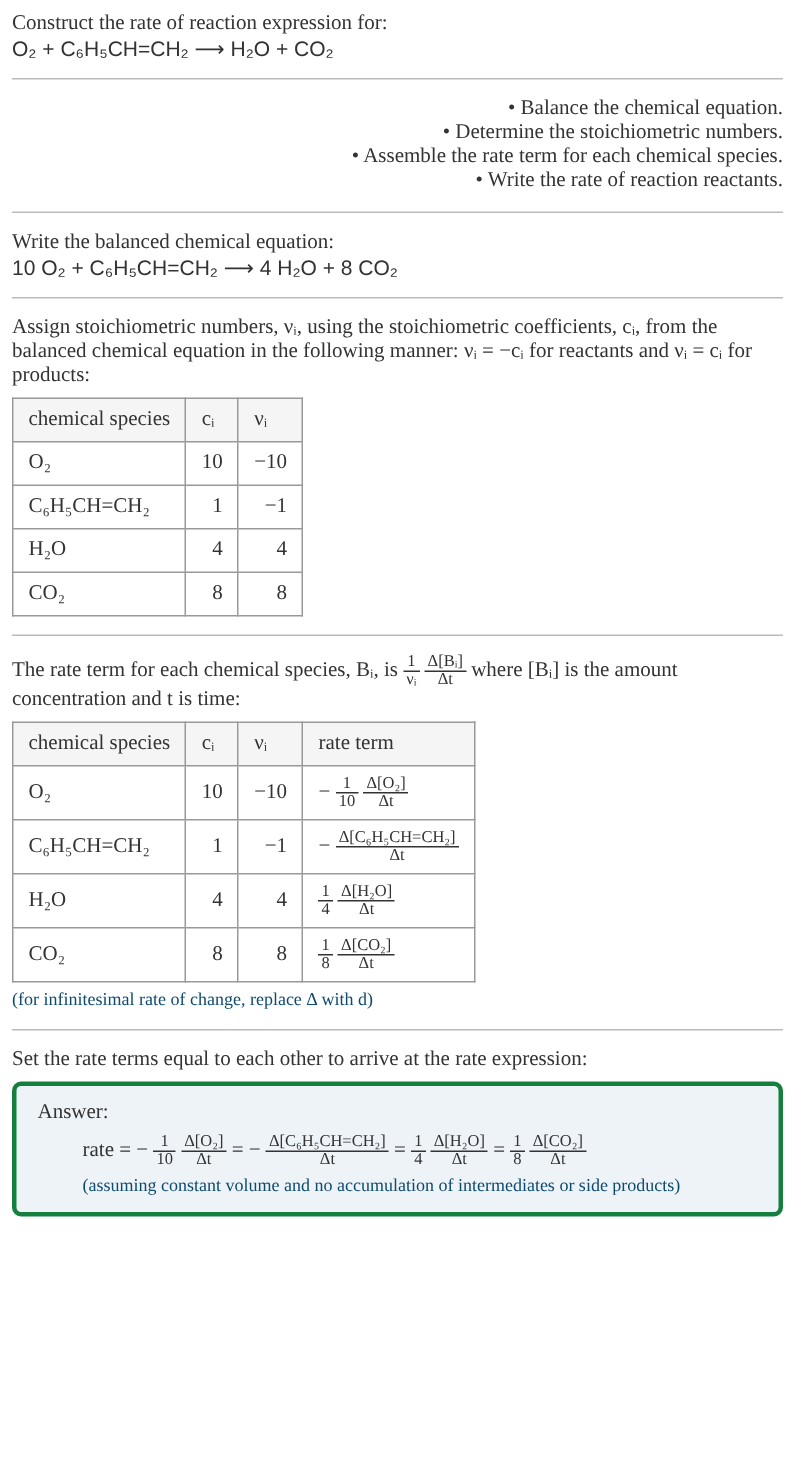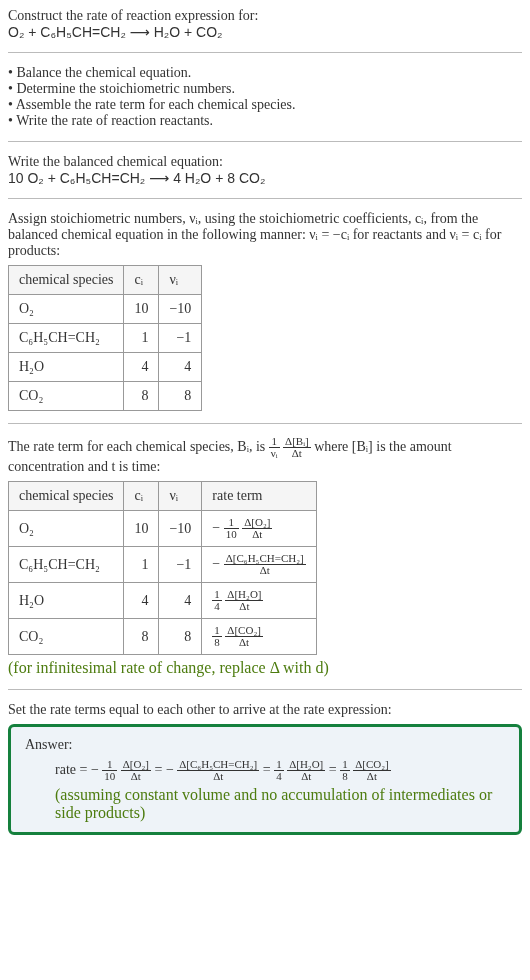--- a/index.html
+++ b/index.html
@@ -45,22 +45,22 @@
       background: #eef3f8;
       border: 3px solid #15803d;
       border-radius: 6px;
       padding: 10px 14px;
       margin-top: 6px;
     }
     .answer-label {
       margin-bottom: 6px;
     }
     .note {
-      color: #4d7c0f;
-      font-size: 16px;
+      color: #0c4a6e;
+      font-size: 12px;
       margin-top: 4px;
     }
     .frac {
       display: inline-block;
       text-align: center;
       vertical-align: middle;
       line-height: 1;
       font-size: 11px;
     }
     .frac .num {
@@ -70,20 +70,21 @@
     }
     .frac .den {
       display: block;
       padding: 0 2px;
     }
     .rate-cell {
       white-space: nowrap;
     }
     .bullet {
       margin-left: 0;
+      text-align: right;
     }
     .indent {
       margin-left: 30px;
     }
   </style>
 </head>
 <body>
 
 <div class="section">
   <div>Construct the rate of reaction expression for:</div>

